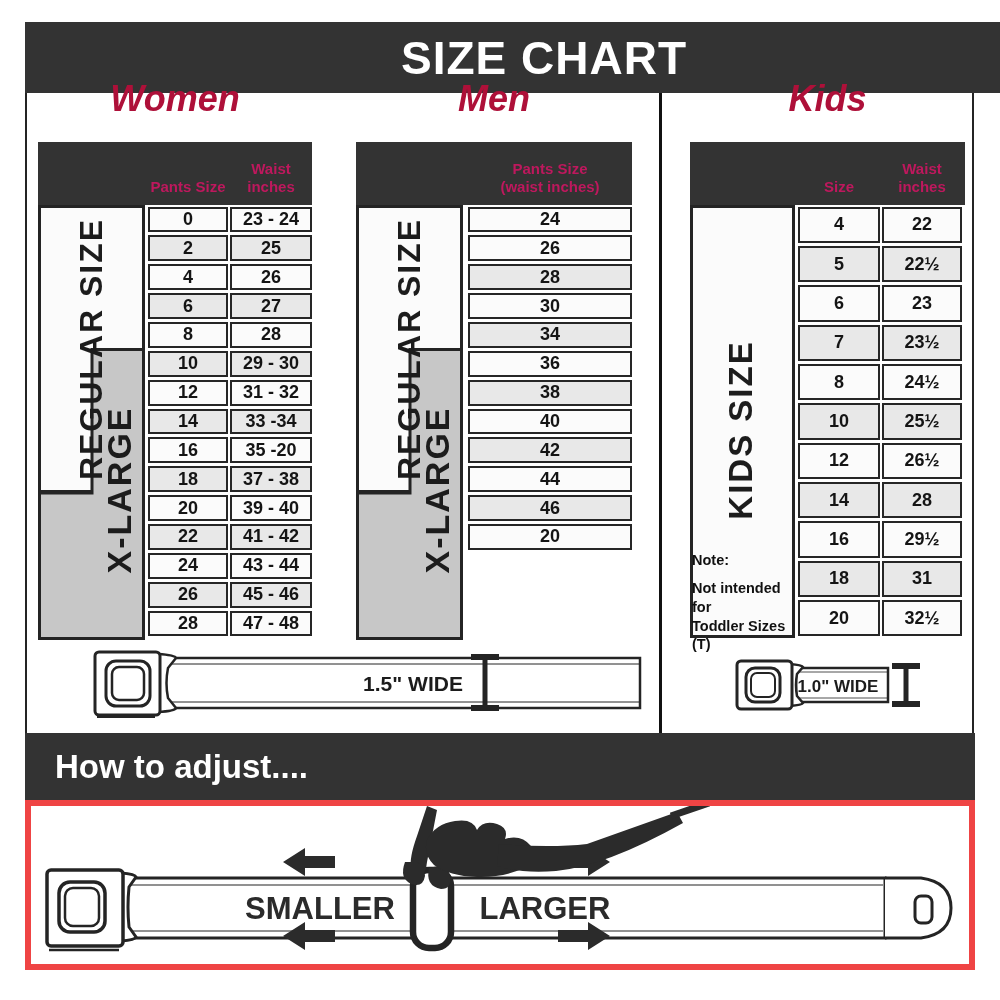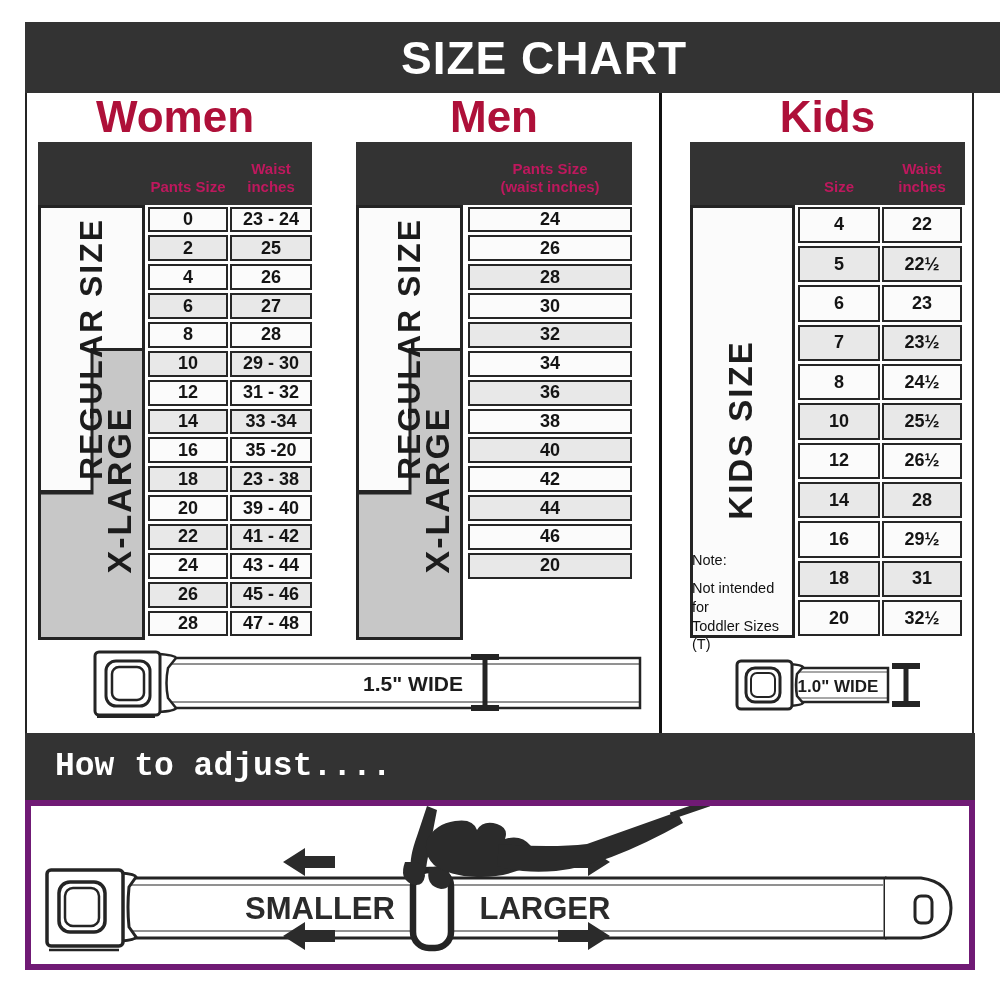--- a/index.html
+++ b/index.html
@@ -5,50 +5,50 @@
   html,body{margin:0;padding:0;background:#fff;}
   .page{position:relative;width:1000px;height:1000px;background:#fff;
         font-family:"Liberation Sans", sans-serif;color:#222;overflow:hidden;}
 
   
   .top-banner{position:absolute;left:25px;top:22px;width:950px;height:71px;background:#333333;
               display:flex;align-items:center;justify-content:center;padding-left:44px;}
   .top-banner .t{color:#fff;font-size:46px;font-weight:bold;letter-spacing:1px;}
   .adjust-banner{position:absolute;left:25px;top:733px;width:950px;height:67px;background:#333333;
               display:flex;align-items:center;}
-  .adjust-banner .t{color:#fff;font-size:33px;font-weight:bold;padding-left:30px;font-family:Liberation Mono, monospace;}
+  .adjust-banner .t{color:#fff;font-size:33px;font-weight:bold;padding-left:30px;}
 
   
   .edge{position:absolute;background:#242424;}
   .edge.left{left:25px;top:93px;width:2px;height:640px;}
   .edge.right{left:972px;top:93px;width:2px;height:640px;}
   .divider{position:absolute;left:659px;top:93px;width:3px;height:640px;background:#111;}
 
-  .col-title{position:absolute;top:95px;height:44px;display:flex;align-items:center;justify-content:center;
-             color:#ae1039;font-size:44px;font-weight:bold;}
+  .col-title{position:absolute;top:77px;height:44px;display:flex;align-items:center;justify-content:center;
+             color:#ae1039;font-size:36px;font-weight:bold;font-style:italic;}
   .col-title.women{left:38px;width:274px;}
   .col-title.men{left:356px;width:276px;}
   .col-title.kids{left:690px;width:275px;}
 
   
   .thead{position:absolute;top:142px;height:63px;background:#333333;}
   .thead.women{left:38px;width:274px;}
   .thead.men{left:356px;width:276px;}
   .thead.kids{left:690px;width:275px;}
   .hlabel{position:absolute;top:142px;height:60px;color:#be185d;font-size:15px;font-weight:bold;
           display:flex;flex-direction:column;align-items:center;justify-content:flex-end;
           padding-bottom:5px;box-sizing:border-box;text-align:center;line-height:1.25;}
 
   
   .side-box{position:absolute;background:#fbfbfb;border:3px solid #242424;box-sizing:border-box;}
   .vlabel{position:absolute;transform:translate(-50%,-50%) rotate(-90deg);white-space:nowrap;
           font-weight:bold;font-size:32px;letter-spacing:2px;color:#1c1c1c;}
   .xl-svg{position:absolute;overflow:visible;}
 
-  .note{position:absolute;left:692px;top:551px;width:102px;font-size:14.5px;font-weight:normal;
+  .note{position:absolute;left:692px;top:551px;width:102px;font-size:14.5px;font-weight:bold;
         line-height:1.3;color:#111;}
   .note .nt{margin-bottom:9px;}
 
   
   .grid{position:absolute;top:205px;display:grid;column-gap:2px;}
   .grid.women{left:148px;grid-template-columns:80px 82px;grid-auto-rows:28.87px;}
   .grid.men{left:468px;grid-template-columns:164px;grid-auto-rows:28.87px;}
   .grid.kids{left:798px;grid-template-columns:82px 80px;grid-auto-rows:39.36px;}
   .cell{margin:1.5px 0;border:2.5px solid #262626;background:#fbfbfb;
         display:flex;align-items:center;justify-content:center;
@@ -57,21 +57,21 @@
   .grid.kids  div.cell:nth-of-type(4n+3),.grid.kids  div.cell:nth-of-type(4n+4){background:#e8e8e8;}
   .grid.men   div.cell:nth-of-type(2n+3){background:#e8e8e8;}
 
   
   .belt-adult{position:absolute;left:25px;top:645px;}
   .belt-kids{position:absolute;left:680px;top:645px;}
   svg text{font-family:"Liberation Sans", sans-serif;}
 
   
   .adjust-panel{position:absolute;left:25px;top:800px;width:950px;height:170px;
-                border:6px solid #701a75;box-sizing:border-box;background:#fff;}
+                border:6px solid #ef4444;box-sizing:border-box;background:#fff;}
 </style>
 </head>
 <body>
 
 <div class="page">
 
   <div class="top-banner">
     <span class="t">SIZE CHART</span>
   </div>
 
@@ -151,21 +151,21 @@
       <div class="cell">12</div>
       <div class="cell">31 - 32</div>
 
       <div class="cell">14</div>
       <div class="cell">33 -34</div>
 
       <div class="cell">16</div>
       <div class="cell">35 -20</div>
 
       <div class="cell">18</div>
-      <div class="cell">23 - 38</div>
+      <div class="cell">37 - 38</div>
 
       <div class="cell">20</div>
       <div class="cell">39 - 40</div>
 
       <div class="cell">22</div>
       <div class="cell">41 - 42</div>
 
       <div class="cell">24</div>
       <div class="cell">43 - 44</div>
 
@@ -178,21 +178,20 @@
   <div class="grid men">
 
       <div class="cell">24</div>
 
       <div class="cell">26</div>
 
       <div class="cell">28</div>
 
       <div class="cell">30</div>
 
-      <div class="cell">32</div>
 
       <div class="cell">34</div>
 
       <div class="cell">36</div>
 
       <div class="cell">38</div>
 
       <div class="cell">40</div>
 
       <div class="cell">42</div>

